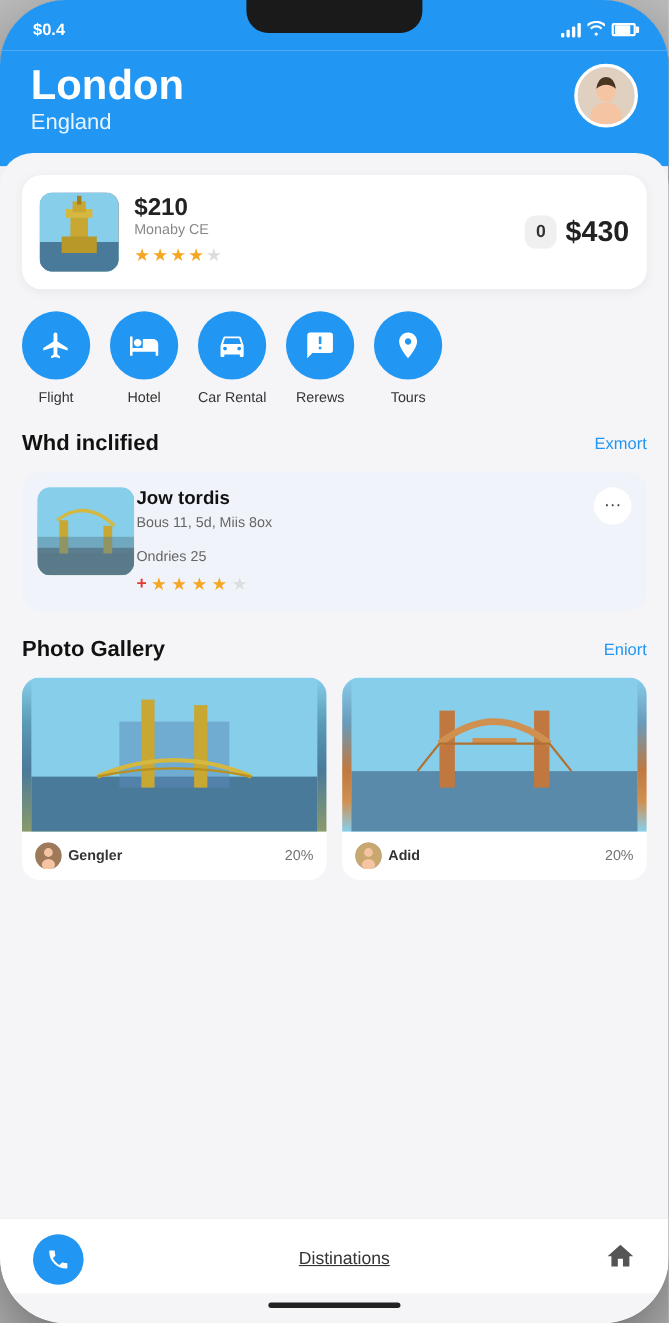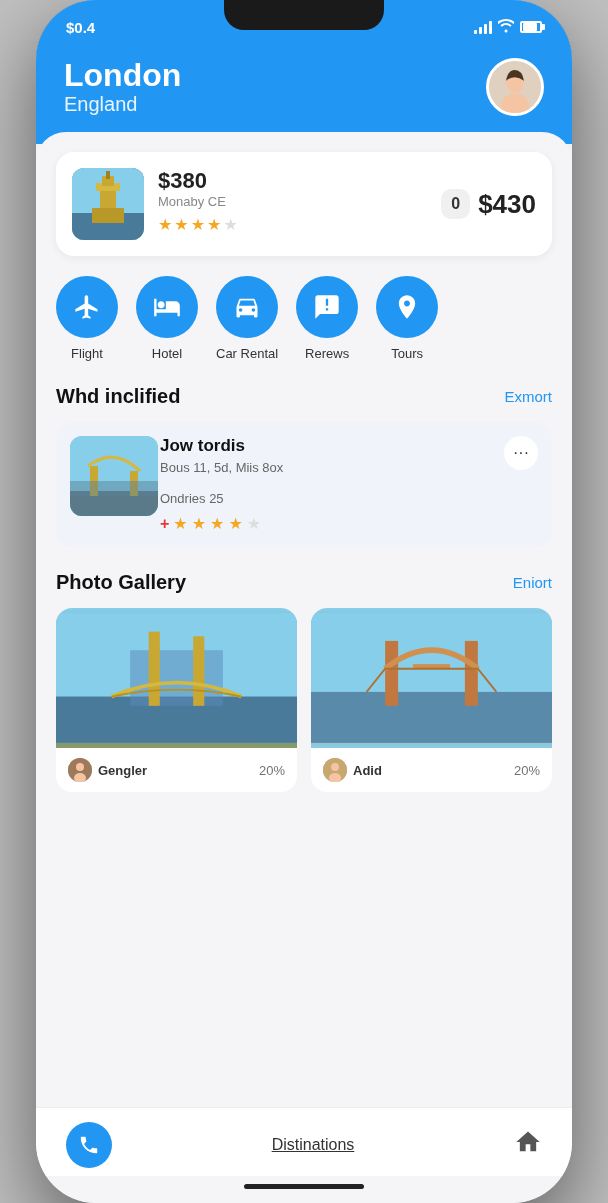--- a/index.html
+++ b/index.html
@@ -7,21 +7,21 @@
     body {
       background: #c0c0c0;
       display: flex;
       justify-content: center;
       align-items: center;
       min-height: 100vh;
       font-family: -apple-system, BlinkMacSystemFont, 'Segoe UI', sans-serif;
     }
 
     .phone-shell {
-      width: 536px;
+      width: 608px;
       height: 1203px;
       background: #1a1a1a;
       border-radius: 60px;
       position: relative;
       display: flex;
       flex-direction: column;
       overflow: hidden;
       box-shadow: 0 30px 80px rgba(0,0,0,0.5);
     }
 
@@ -123,21 +123,21 @@
     .header {
       background: #2196F3;
       padding: 12px 28px 28px;
       display: flex;
       justify-content: space-between;
       align-items: flex-start;
     }
 
     .header-text .city {
       color: white;
-      font-size: 32px;
+      font-size: 38px;
       font-weight: 800;
       line-height: 1.1;
     }
 
     .header-text .country {
       color: white;
       font-size: 20px;
       font-weight: 500;
       opacity: 0.9;
     }
@@ -543,21 +543,21 @@
                 <rect y="45" width="72" height="27" fill="#4a7a9a"></rect>
                 <rect x="28" y="20" width="16" height="35" fill="#c8a832"></rect>
                 <rect x="24" y="15" width="24" height="8" fill="#d4b840"></rect>
                 <rect x="30" y="8" width="12" height="10" fill="#c8a832"></rect>
                 <rect x="34" y="3" width="4" height="8" fill="#a08020"></rect>
                 <rect x="20" y="40" width="32" height="15" fill="#b89828"></rect>
               </svg>
             </div>
           </div>
           <div class="featured-info">
-            <div class="price">$380</div>
+            <div class="price">$210</div>
             <div class="hotel-name">Monaby CE</div>
             <div class="stars">
               <span class="star filled">★</span>
               <span class="star filled">★</span>
               <span class="star filled">★</span>
               <span class="star filled">★</span>
               <span class="star empty">★</span>
             </div>
           </div>
         </div>

